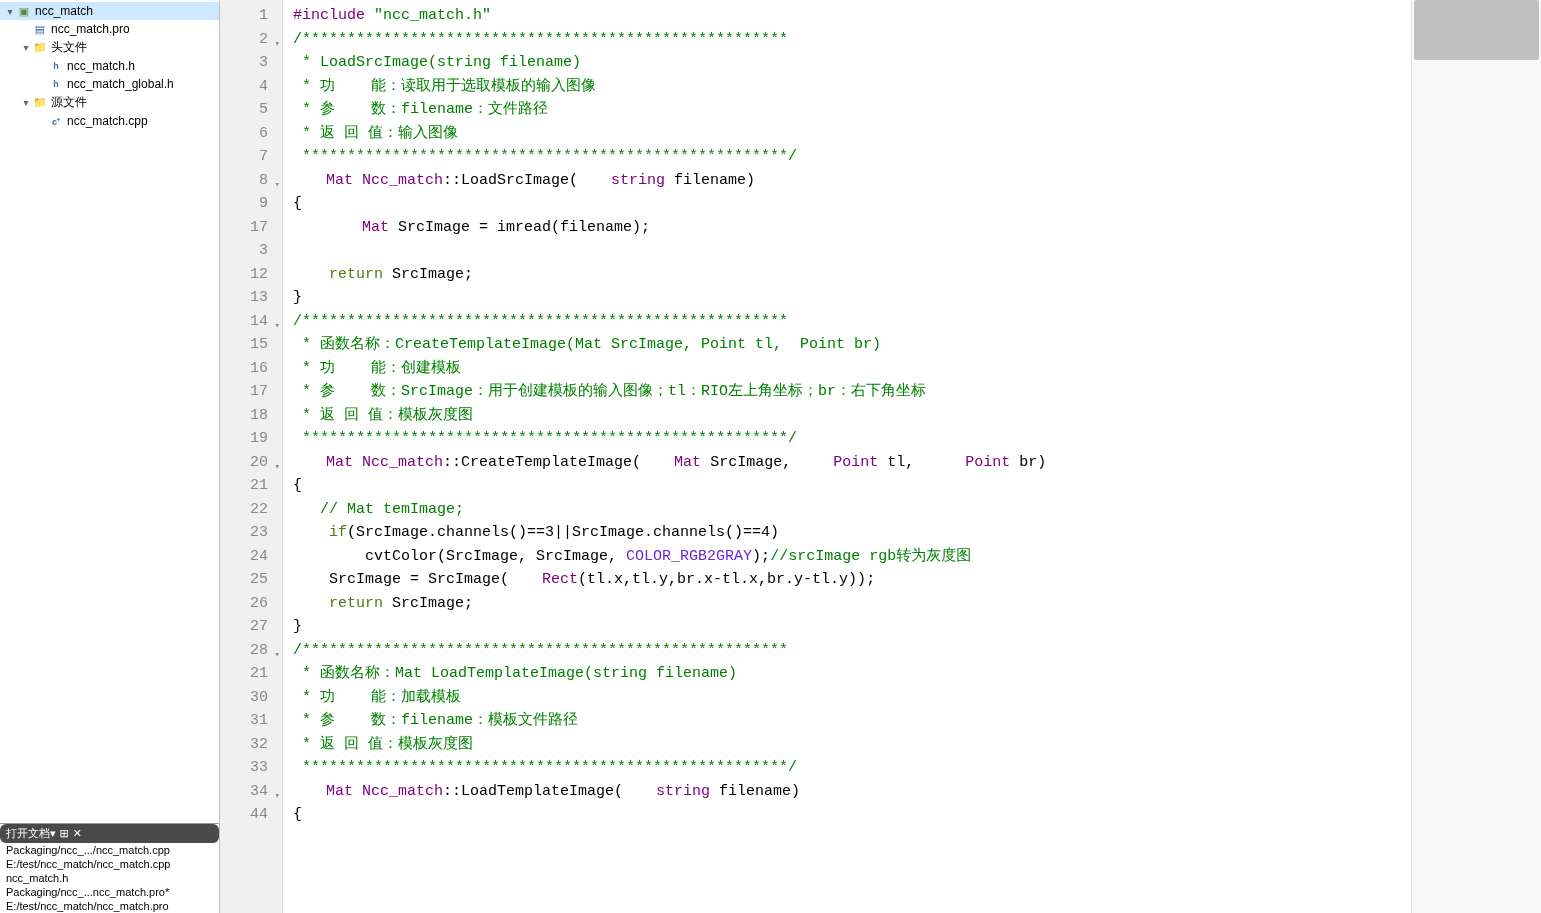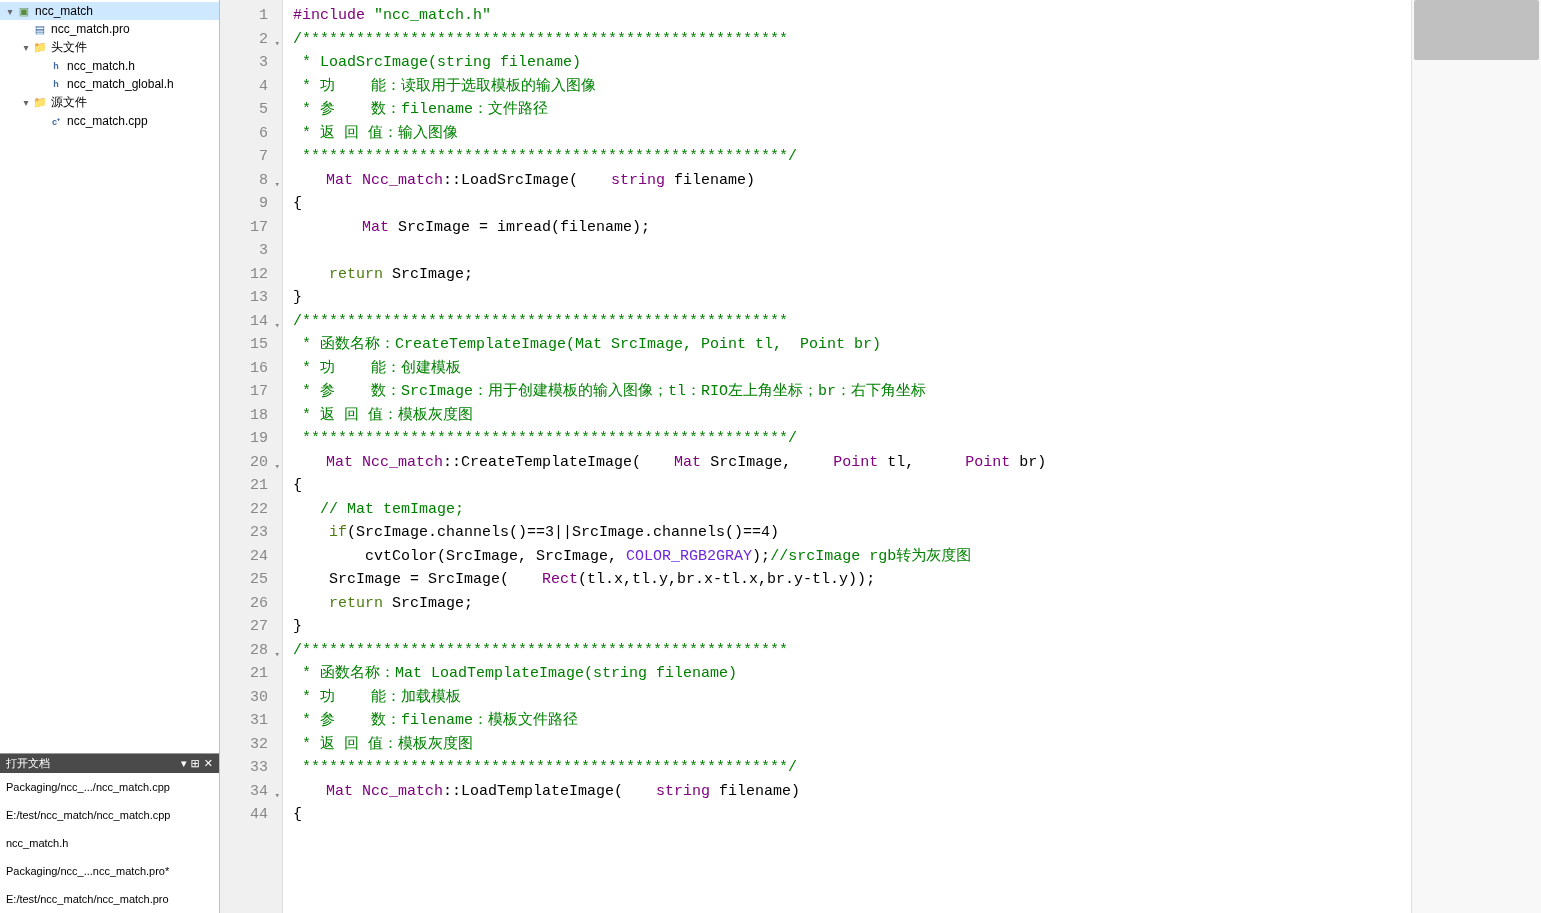--- a/index.html
+++ b/index.html
@@ -12,24 +12,24 @@
 .tree-indent { display:inline-block; }
 .tree-arrow { width:12px; display:inline-block; text-align:center; color:#666; font-size:10px; }
 .tree-icon { width:16px; height:16px; display:inline-flex; align-items:center; justify-content:center; margin-right:3px; font-size:11px; }
 .icon-project { color:#5a8a3a; }
 .icon-pro { color:#3a6aa8; }
 .icon-folder { color:#d4a84b; }
 .icon-h { color:#3a6aa8; font-weight:bold; font-size:9px; }
 .icon-cpp { color:#3a6aa8; font-weight:bold; font-size:9px; }
 .tree-label { font-size:12px; }
 .open-docs { border-top:1px solid #999; }
-.open-docs-header { background:#4a4a4a; color:#fff; padding:2px 6px; font-size:11px; display:flex; align-items:center; justify-content:space-between; }
+.open-docs-header { background:#4a4a4a; color:#fff; padding:2px 6px; font-size:11px; display:flex; align-items:center; justify-content:flex-start;border-radius:6px; }
 .open-docs-header-icons { display:flex; gap:4px; }
 .open-docs-list { background:#fff; }
-.open-doc-item { padding:8px 6px; font-size:11px; cursor:pointer; white-space:nowrap; overflow:hidden; text-overflow:ellipsis; }
+.open-doc-item { padding:1px 6px; font-size:11px; cursor:pointer; white-space:nowrap; overflow:hidden; text-overflow:ellipsis; }
 .editor { flex:1; display:flex; background:#fff; overflow:hidden; }
 .gutter { background:#f0f0f0; border-right:1px solid #ddd; text-align:right; color:#888; font-family:Consolas,"Courier New",monospace; font-size:15px; user-select:none; padding-top:4px; }
 .gutter-line { height:23.5px; line-height:23.5px; padding:0 14px 0 30px; position:relative; }
 .gutter-line .fold { position:absolute; right:2px; top:5px; width:10px; height:10px; font-size:9px; color:#888; }
 .code { flex:1; font-family:Consolas,"Courier New",monospace; font-size:15px; padding:4px 0 0 10px; overflow:auto; line-height:23.5px; white-space:pre; }
 .code-line { height:23.5px; }
 .tok-pp { color:#800080; }
 .tok-str { color:#008000; }
 .tok-cmt { color:#008000; }
 .tok-type { color:#800080;padding-left:33px; }

